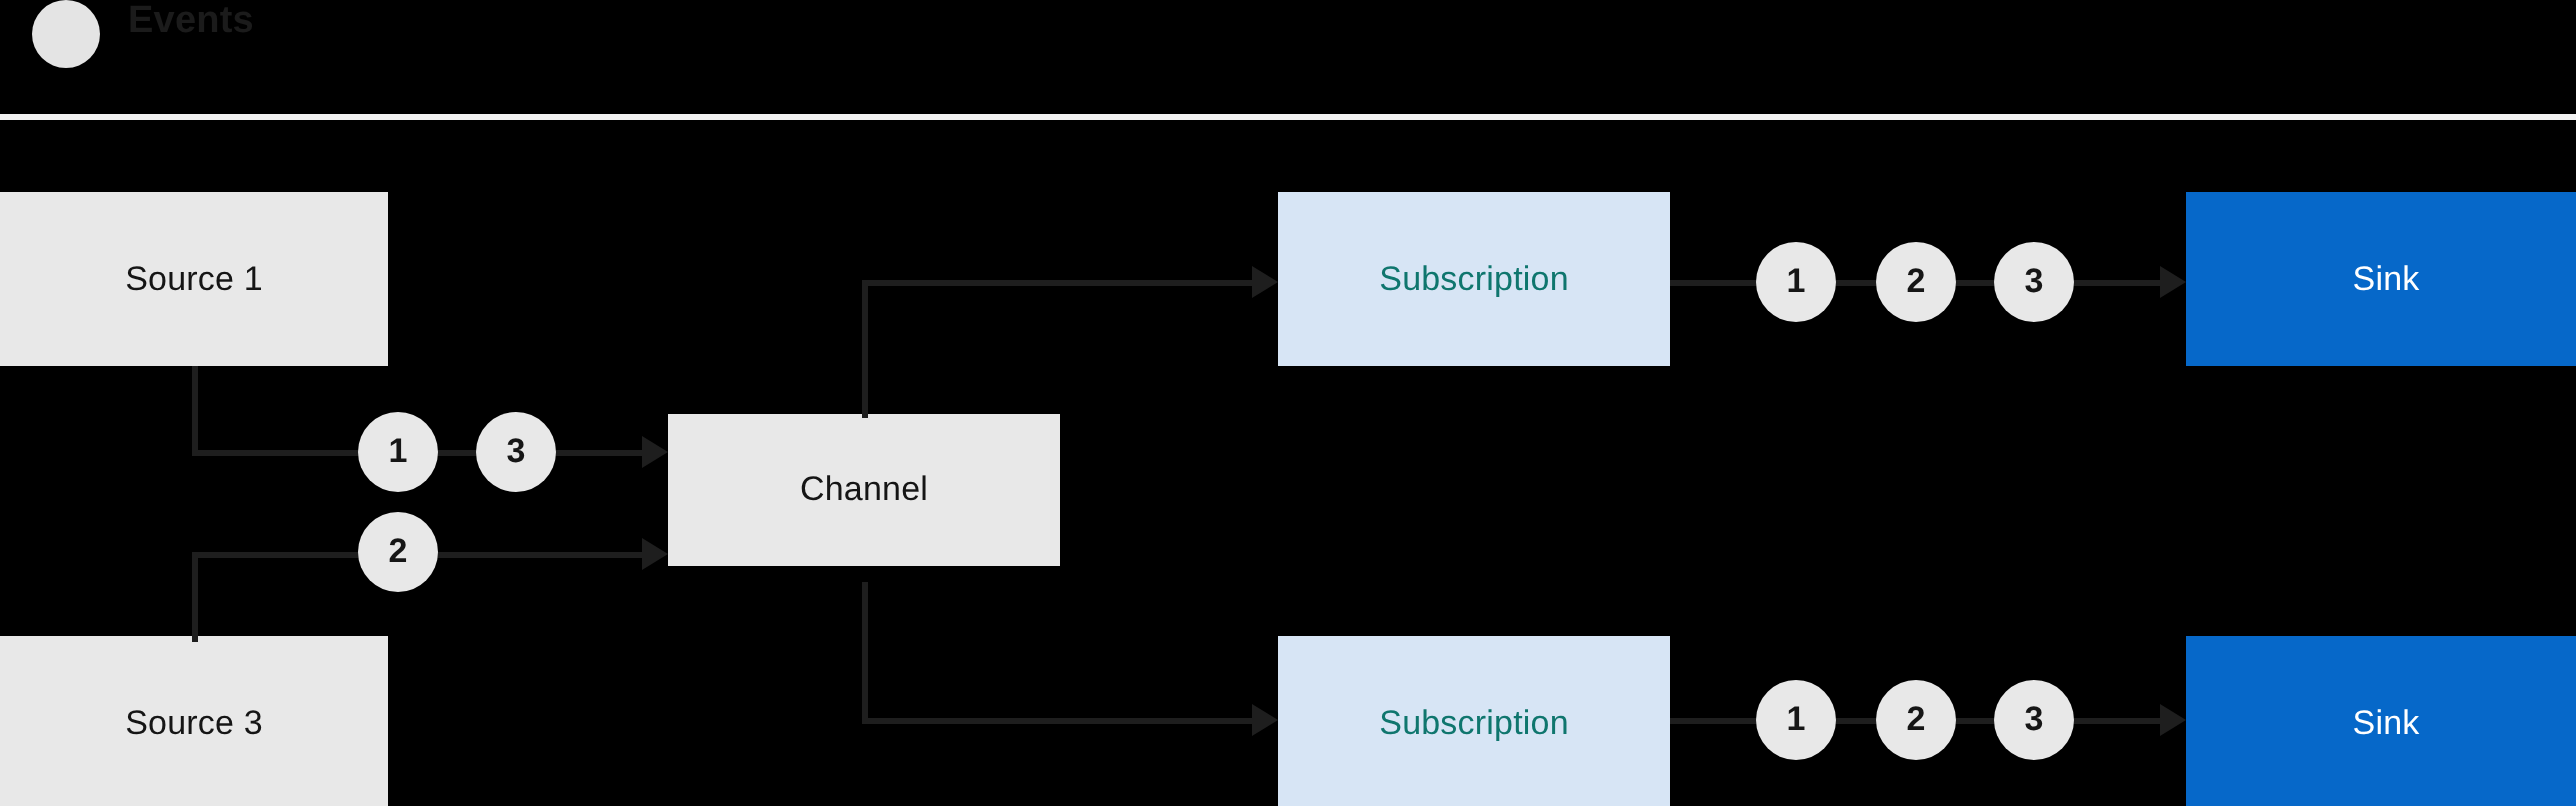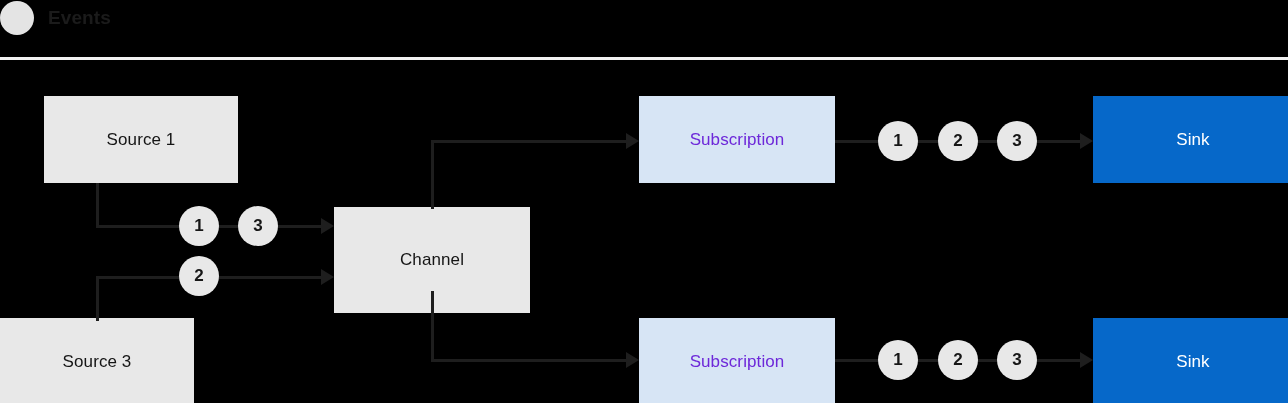--- a/index.html
+++ b/index.html
@@ -20,21 +20,22 @@
   }
 
   
   .legend {
     position: absolute;
     left: 0px;
     top: 0px;
     width: 300px;
     height: 36px;
     display: flex;
-    align-items: center;
+    align-items: flex-start;
+    padding-left: 16px;
   }
   .legend-dot {
     width: 34px;
     height: 34px;
     border-radius: 50%;
     background: #E4E4E4;
     flex: 0 0 auto;
   }
   .legend-label {
     margin-left: 14px;
@@ -58,26 +59,26 @@
   .node {
     position: absolute;
     display: flex;
     align-items: center;
     justify-content: center;
     box-sizing: border-box;
     font-size: 17px;
     letter-spacing: 0.1px;
   }
   .node-grey  { background: #E8E8E8; color: #151515; }
-  .node-blue  { background: #D7E5F5; color: #6d28d9; }
+  .node-blue  { background: #D7E5F5; color: #0f766e; }
   .node-solid { background: #0668C9; color: #FFFFFF; }
 
-  .node-source1 { left: 0px;    top: 96px;  width: 194px; height: 87px; margin-left: 44px; }
+  .node-source1 { left: 0px;    top: 96px;  width: 194px; height: 87px; }
   .node-source2 { left: 0px;    top: 318px; width: 194px; height: 87px; }
-  .node-channel { left: 334px;  top: 207px; width: 196px; height: 106px; }
+  .node-channel { left: 334px;  top: 207px; width: 196px; height: 76px; }
   .node-sub-top { left: 639px;  top: 96px;  width: 196px; height: 87px; }
   .node-sub-bot { left: 639px;  top: 318px; width: 196px; height: 87px; }
   .node-sink-top{ left: 1093px; top: 96px;  width: 200px; height: 87px; }
   .node-sink-bot{ left: 1093px; top: 318px; width: 200px; height: 87px; }
 
   
   .wire {
     position: absolute;
     background: #1E1E1E;
   }

